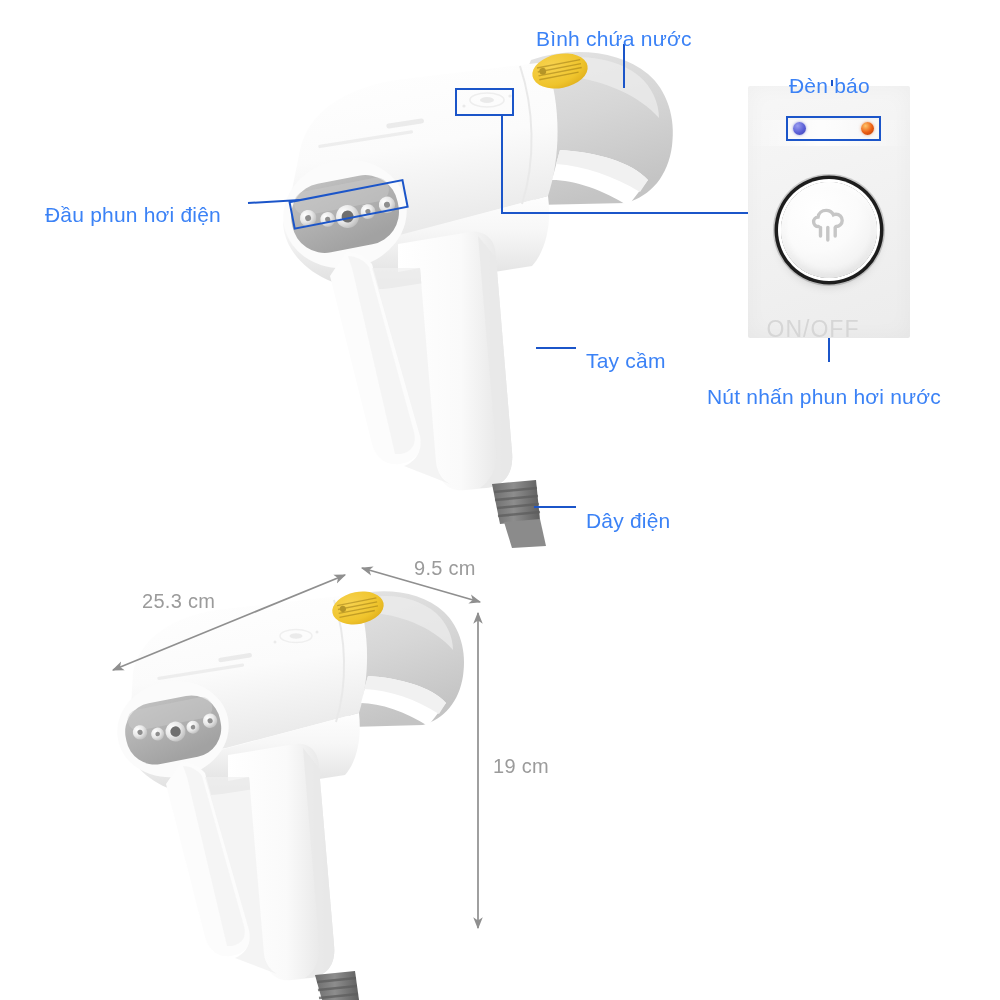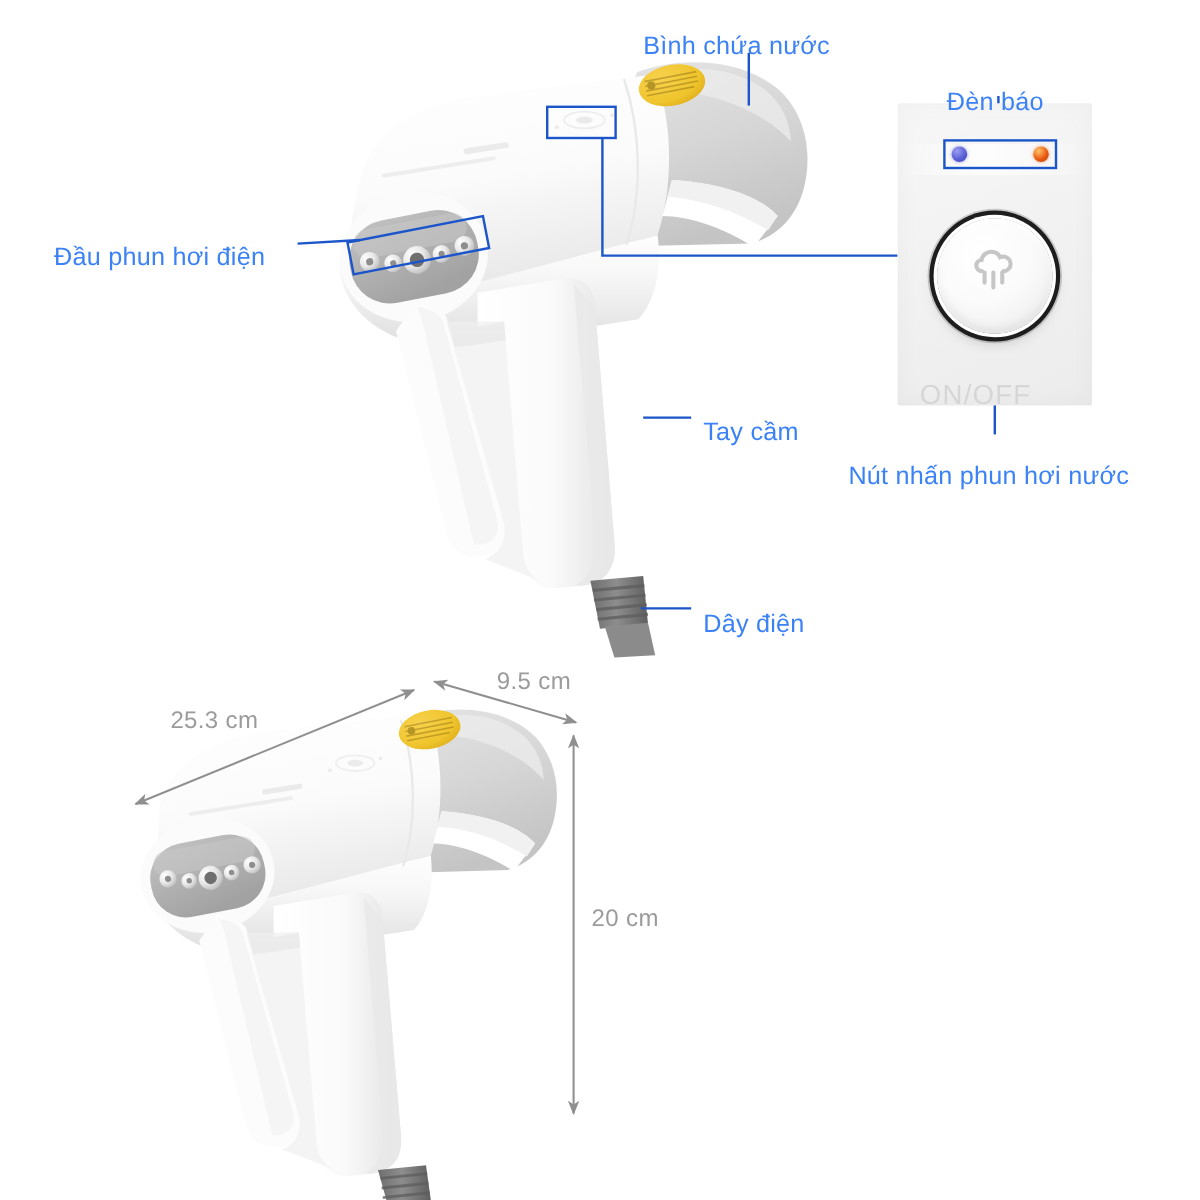--- a/index.html
+++ b/index.html
@@ -377,15 +377,15 @@
   <div class="lbl" style="left:586px;top:492px;">Dây điện</div>
 
   <div class="lbl" style="left:789px;top:57px;">Đèn báo</div>
 
   <div class="lbl" style="left:707px;top:368px;">Nút nhấn phun hơi nước</div>
 
   <div class="dim" style="left:142px;top:588px;">25.3 cm</div>
 
   <div class="dim" style="left:414px;top:555px;">9.5 cm</div>
 
-  <div class="dim" style="left:493px;top:753px;">20 cm</div>
+  <div class="dim" style="left:493px;top:753px;">19 cm</div>
 
 </div>
 
 </body></html>

